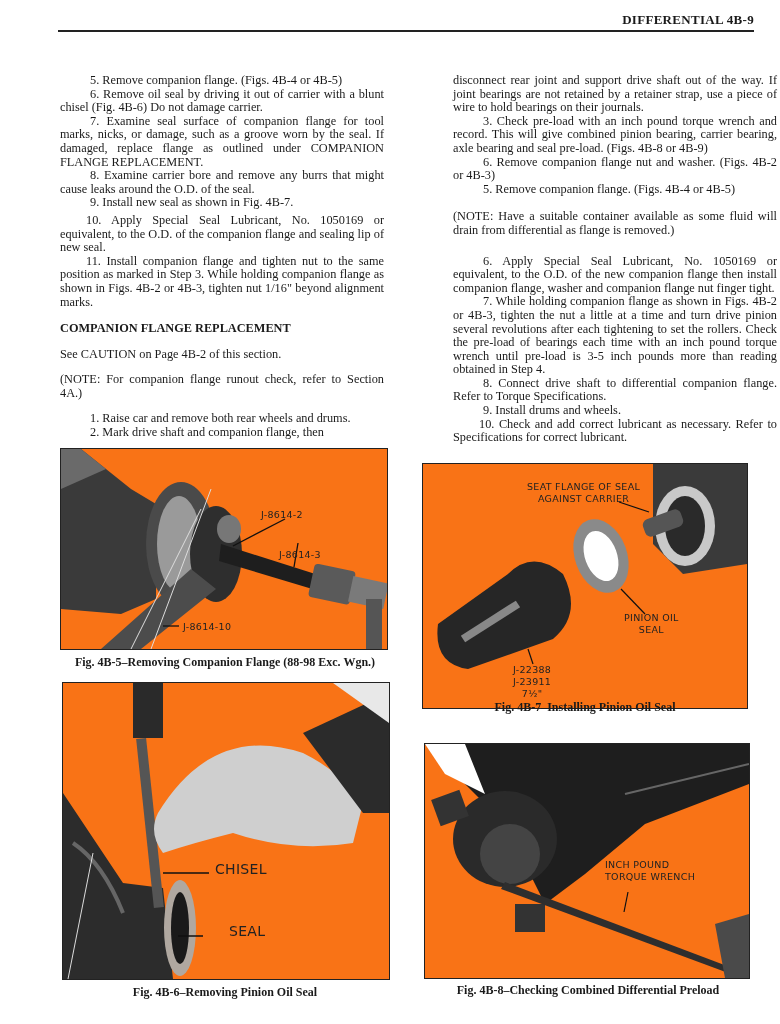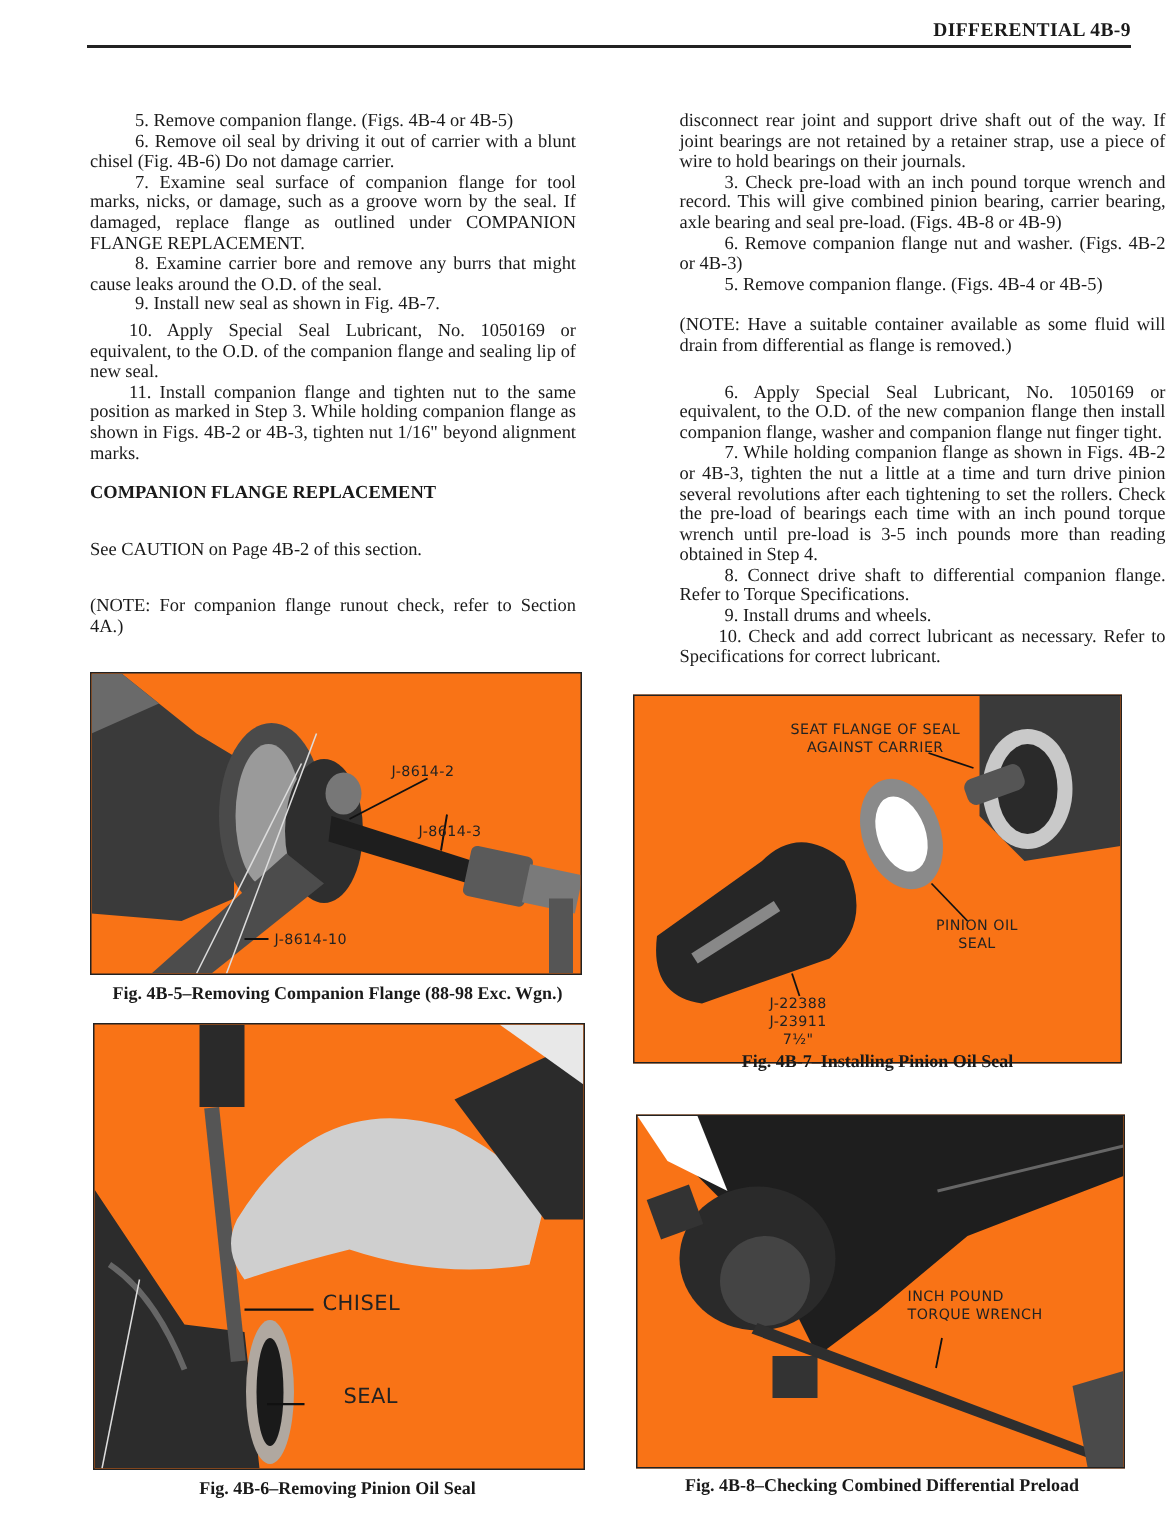--- a/index.html
+++ b/index.html
@@ -8,21 +8,21 @@
   .header { position:absolute; left:0; top:0; width:780px; height:40px; }
   .header .title { position:absolute; right:26px; top:12px; font-size:13px; font-weight:bold; letter-spacing:0.3px; }
   .header .rule { position:absolute; left:58px; right:26px; top:30px; height:2px; background:#222; }
 
   .col { position:absolute; font-size:12.3px; line-height:13.6px; text-align:justify; }
   .col.left { left:60px; top:74px; width:324px; }
   .col.right { left:421px; top:74px; width:324px;margin-left:32px; }
   .col p { margin:0; }
   .col p.ind { text-indent:30px; }
   .col p.ind2 { text-indent:26px; }
-  .col p.gap2 { margin-top:24px; }
+  .col p.gap2 { margin-top:12px; }
   .col h3 { font-size:12.3px; margin:13px 0 0 0; font-weight:bold; }
 
   .fig { position:absolute; border:1.5px solid #222; overflow:hidden; background:#f97316; }
   .caption { position:absolute; font-size:12px; font-weight:bold; text-align:center; }
   .callout { position:absolute; font-family:"DejaVu Sans", sans-serif; font-size:9.5px; color:#222; letter-spacing:0.3px; line-height:12px; }
   .callout.big { font-size:14px; }
   svg { position:absolute; left:0; top:0; }
 </style>
 </head>
 <body>

